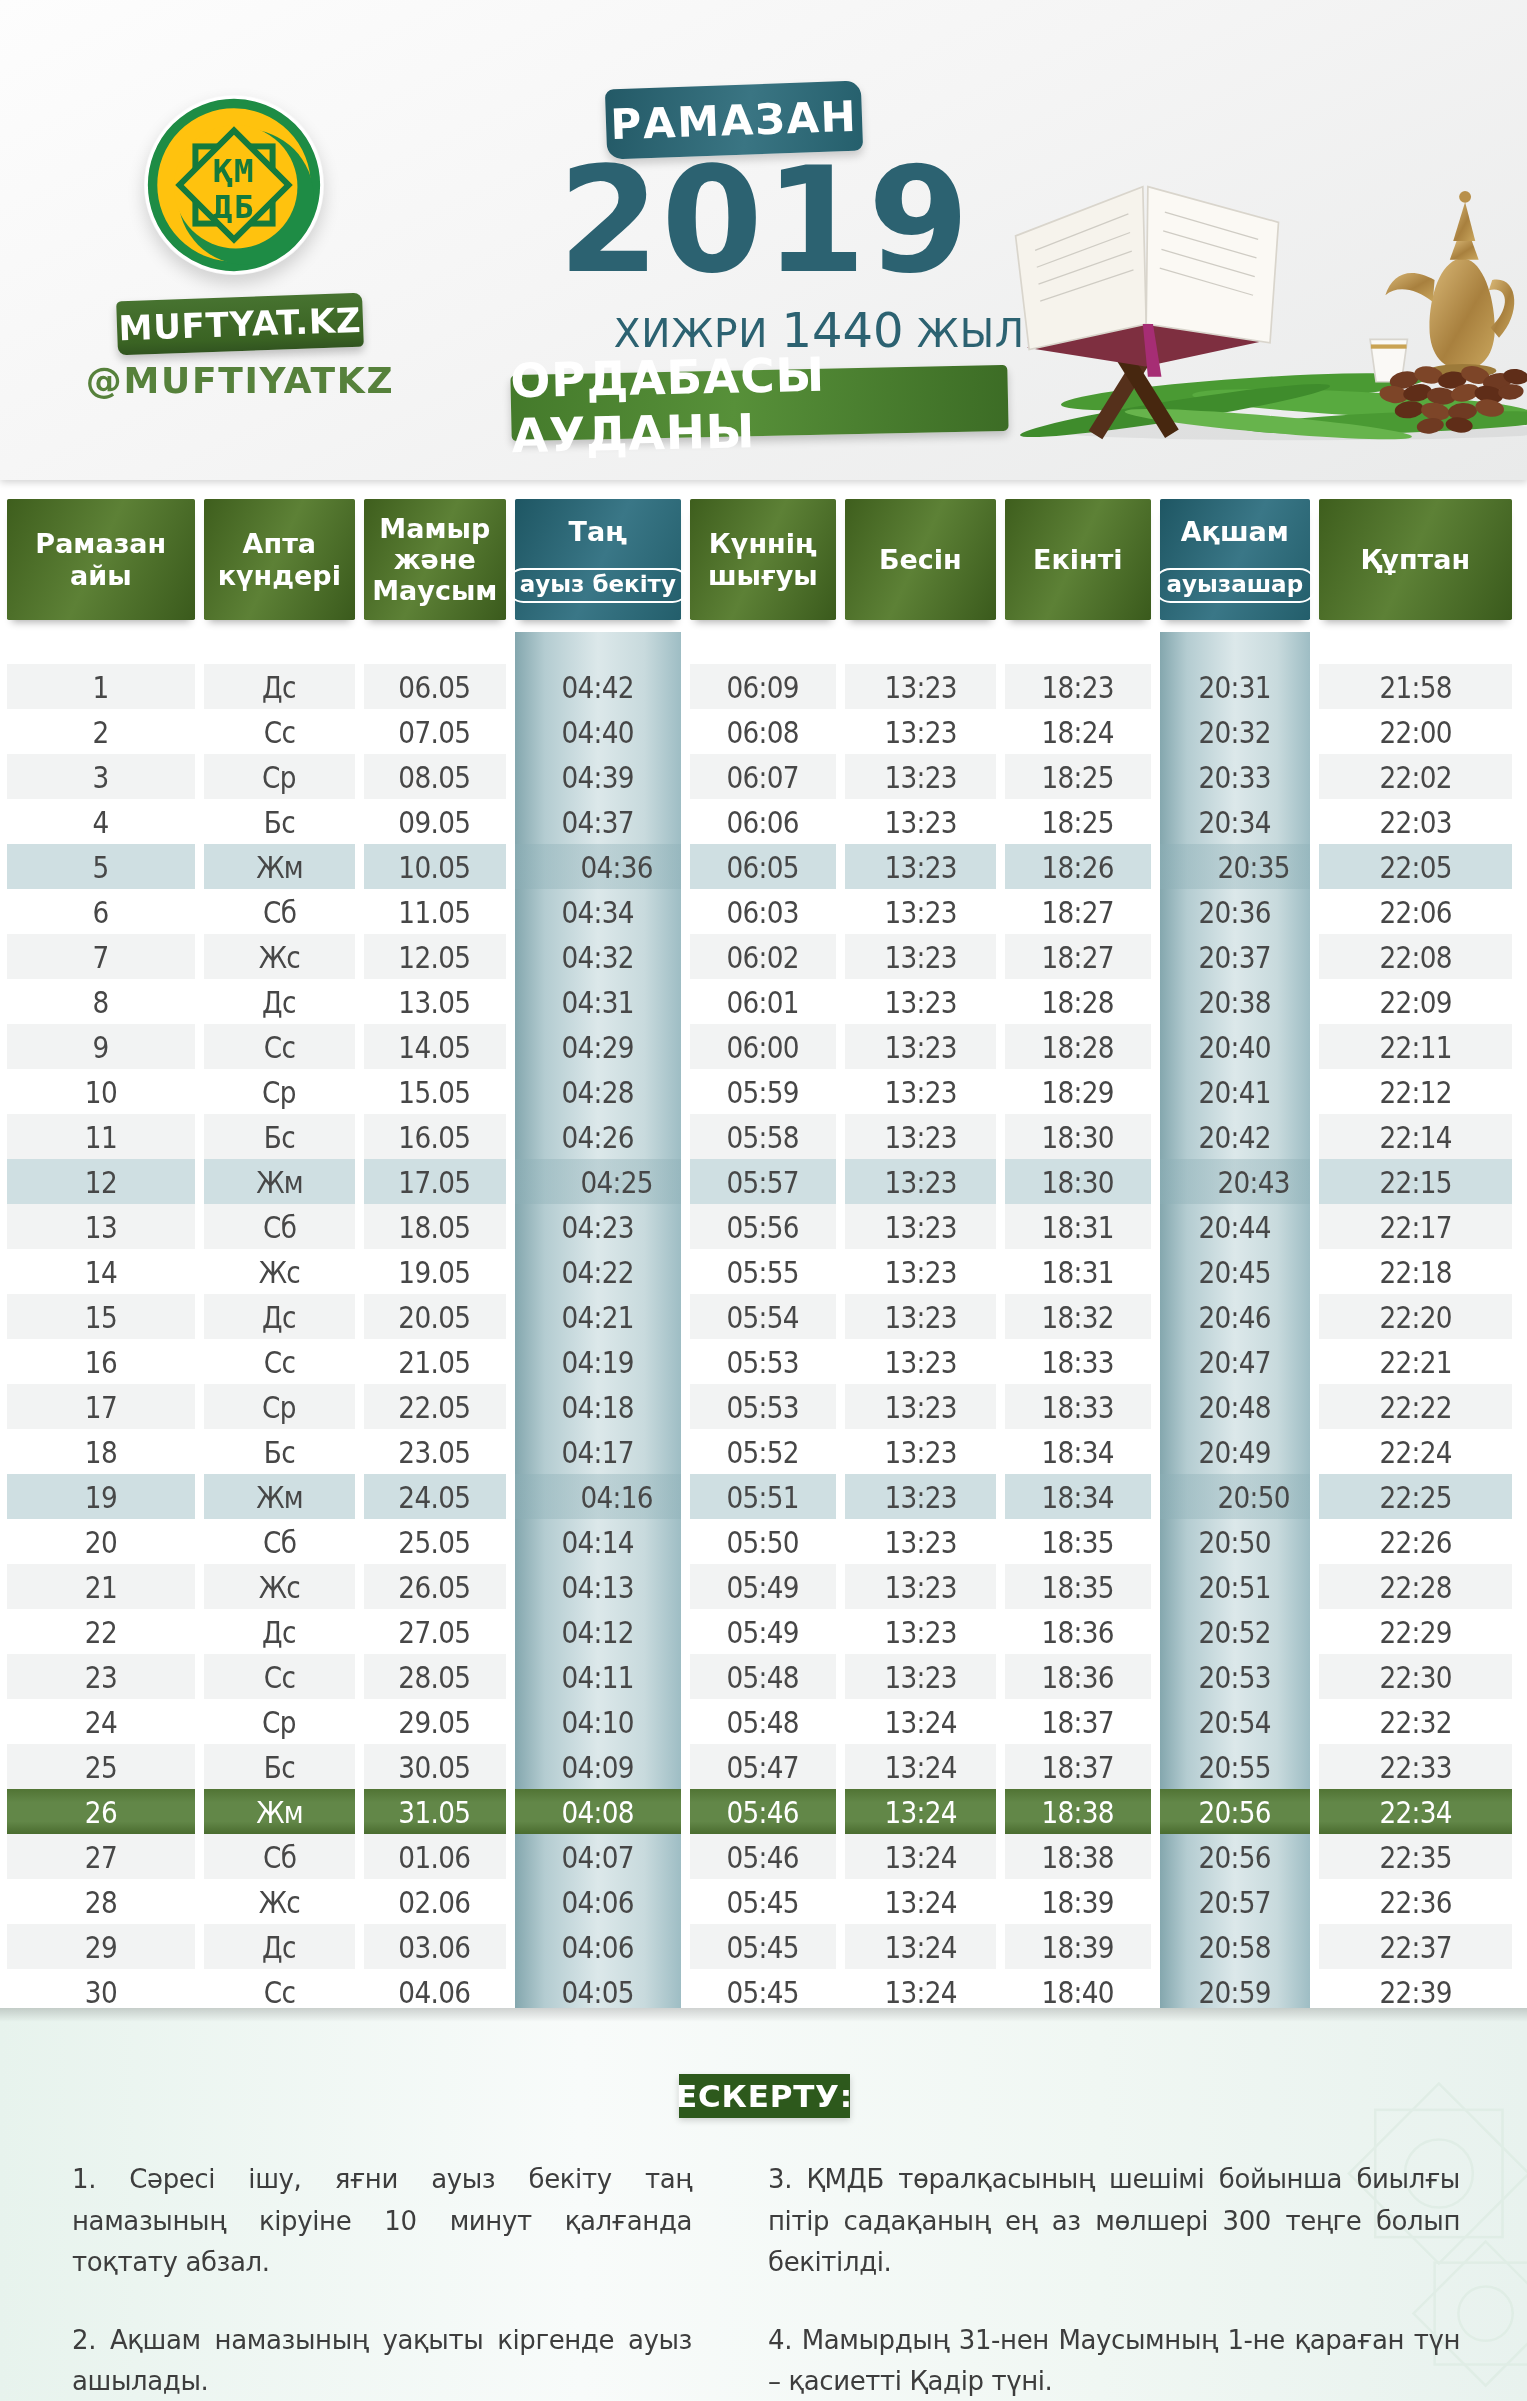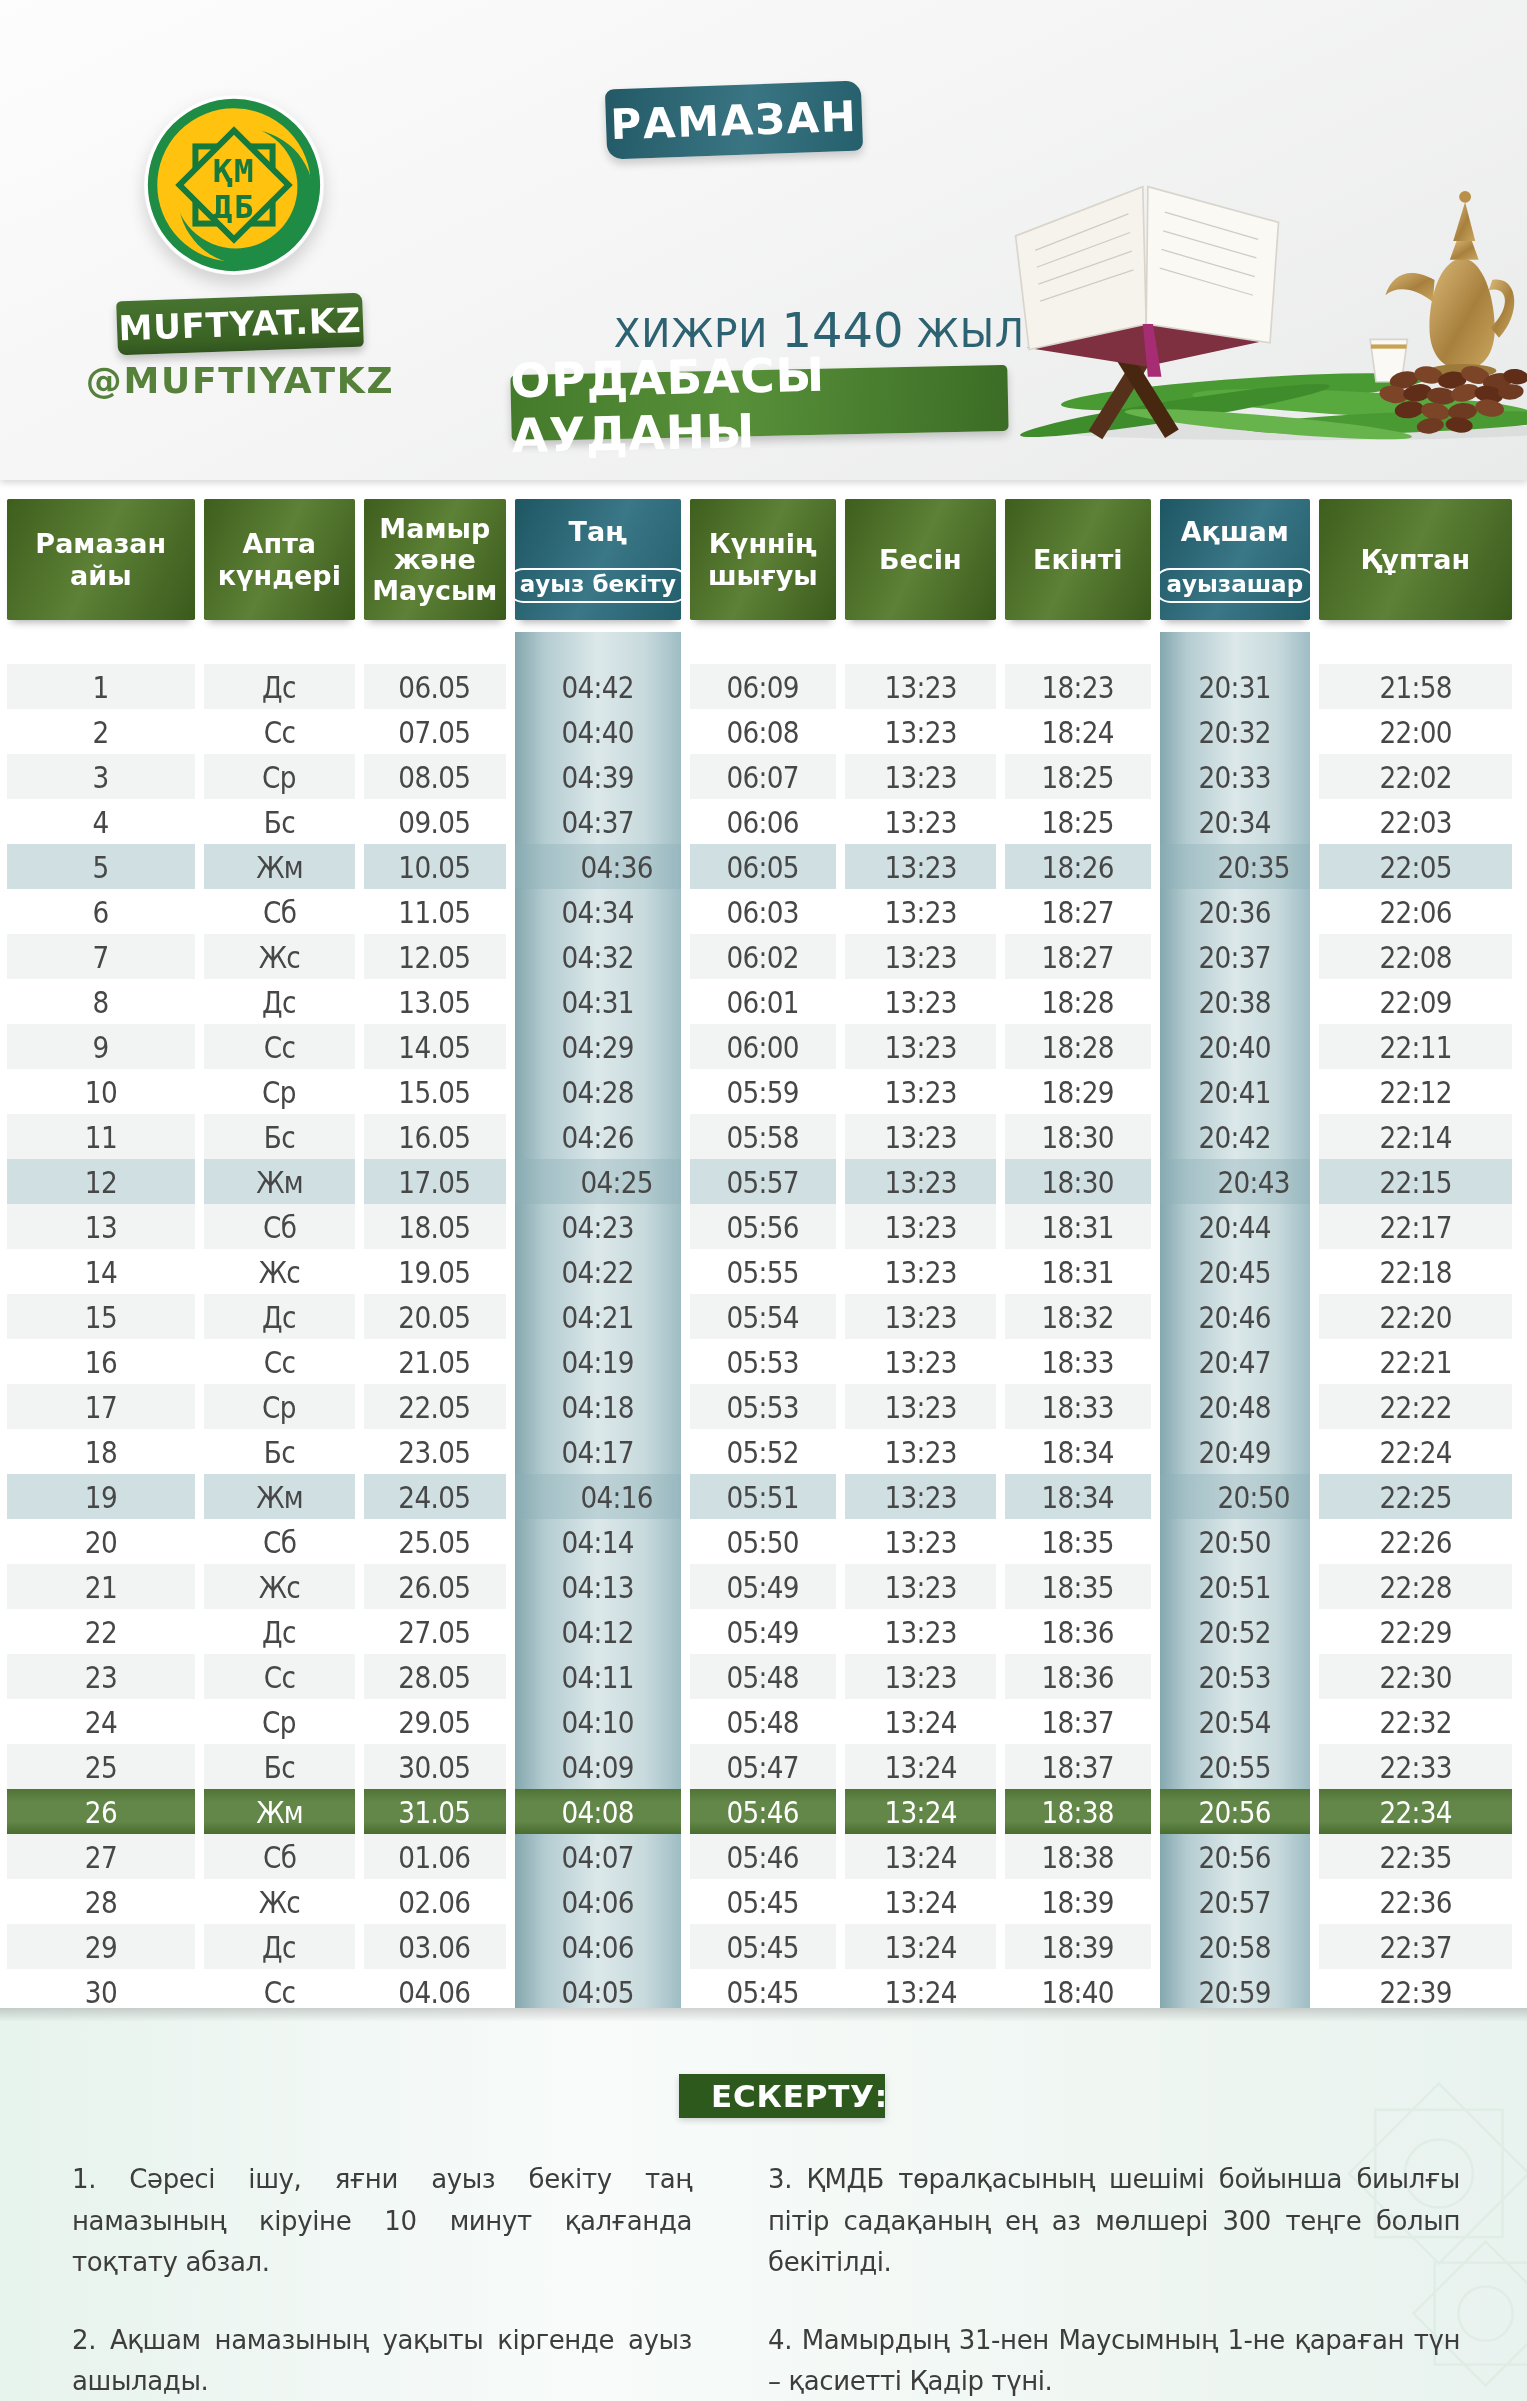--- a/index.html
+++ b/index.html
@@ -108,21 +108,20 @@
   }
   .footer::before{
     content:'';position:absolute;left:0;top:0;width:100%;height:13.6px;
     background:linear-gradient(180deg,rgba(0,0,0,.16),rgba(0,0,0,0));
   }
   .badge-eskertu{
     position:absolute;left:679px;top:66px;width:171px;height:44px;
     background:#2d591c;color:#fff;font-size:31px;font-weight:bold;
     display:flex;align-items:center;justify-content:center;letter-spacing:0.8px;
     box-shadow:0 3.4px 6.8px rgba(0,0,0,.18);
-    padding-left:35px;
   }
   .notes-col{
     position:absolute;top:143px;font-size:26px;color:#3d3d3d;
     line-height:1.6;text-align:justify;letter-spacing:-0.4px;
   }
   .notes-col.left{left:72px;width:620px;}
   .notes-col.right{left:768px;width:692px;}
   .note{margin-bottom:36px;margin-top:8px;}
   .footer-pattern{position:absolute;right:0;top:0;height:100%;opacity:.55;}
 </style>
@@ -146,20 +145,21 @@
   </svg>
 
   <div class="muftyat-banner">
     <span>MUFTYAT.KZ</span>
   </div>
   <div class="social-handle">@MUFTIYATKZ</div>
 
   <div class="badge-ramazan">
     <span>РАМАЗАН</span>
   </div>
+  <div class="year-big">2019</div>
   <div class="hijri-line">
     <span>ХИЖРИ</span>
     <span class="big-num">1440</span>
     <span>ЖЫЛ</span>
   </div>
   <div class="district-banner">
     <span>ОРДАБАСЫ АУДАНЫ</span>
   </div>
 
   <svg class="hero-illustration" viewBox="0 0 665 420">

